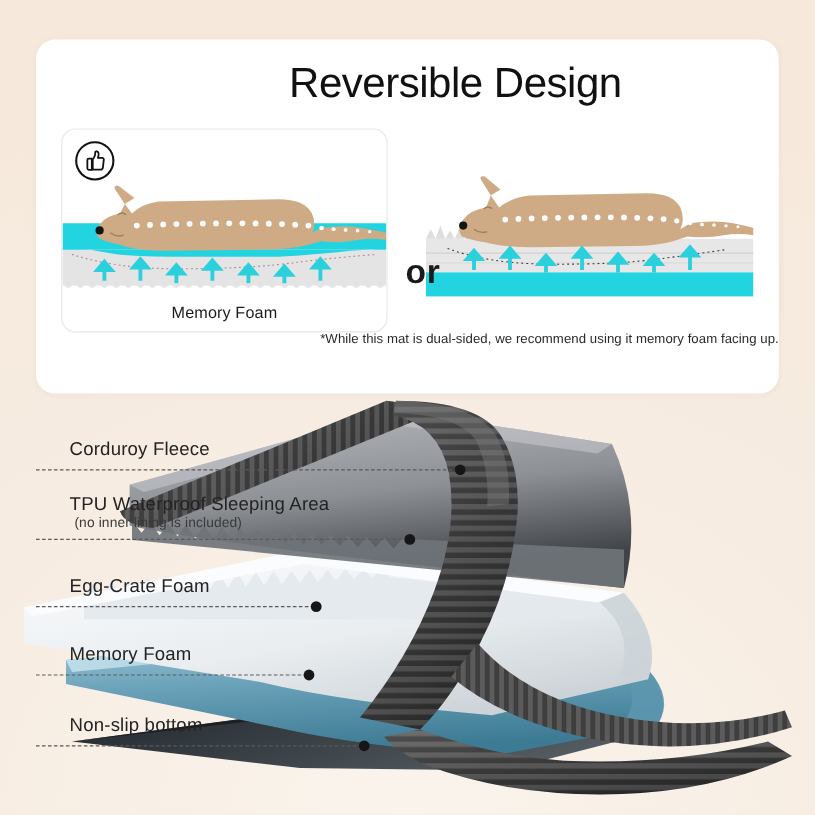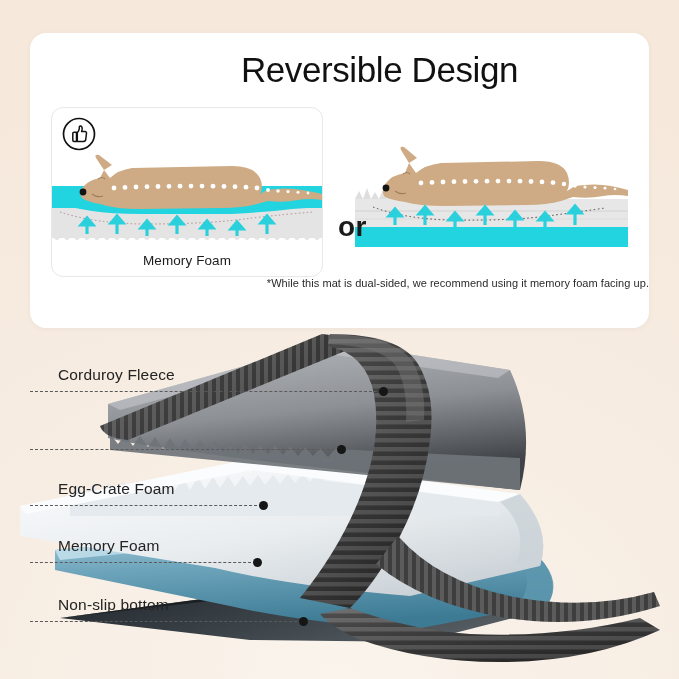--- a/index.html
+++ b/index.html
@@ -385,20 +385,24 @@
                Q424 274 376 234 Z" fill="url(#ribH)"></path>
     </g>
   </svg>
 
   <div class="callout" style="top:366px;">
     <div class="callout-text">Corduroy Fleece</div>
   </div>
   <div class="leader" style="left:30px; top:391px; width:352px;"></div>
   <div class="leader-dot" style="left:379px; top:387px;"></div>
 
+  <div class="callout" style="top:412px;">
+    <div class="callout-text">TPU Waterproof Sleeping Area</div>
+    <div class="callout-sub">(no inner lining is included)</div>
+  </div>
   <div class="leader" style="left:30px; top:449px; width:310px;"></div>
   <div class="leader-dot" style="left:337px; top:445px;"></div>
 
   <div class="callout" style="top:480px;">
     <div class="callout-text">Egg-Crate Foam</div>
   </div>
   <div class="leader" style="left:30px; top:505px; width:232px;"></div>
   <div class="leader-dot" style="left:259px; top:501px;"></div>
 
   <div class="callout" style="top:537px;">

